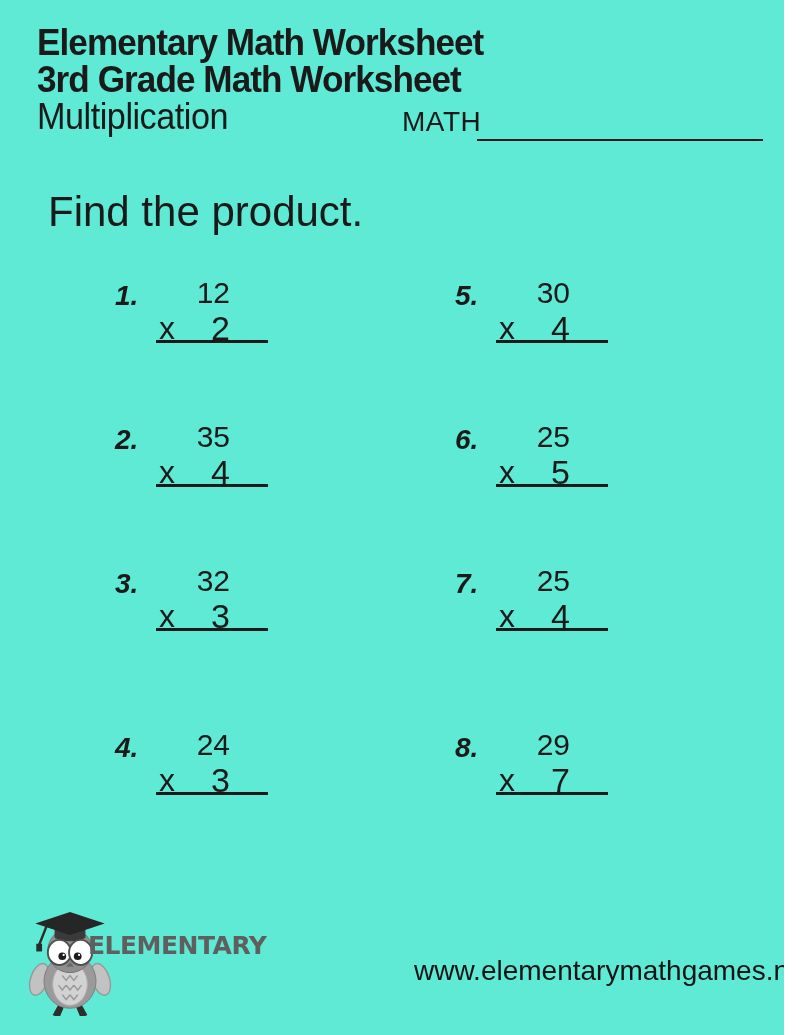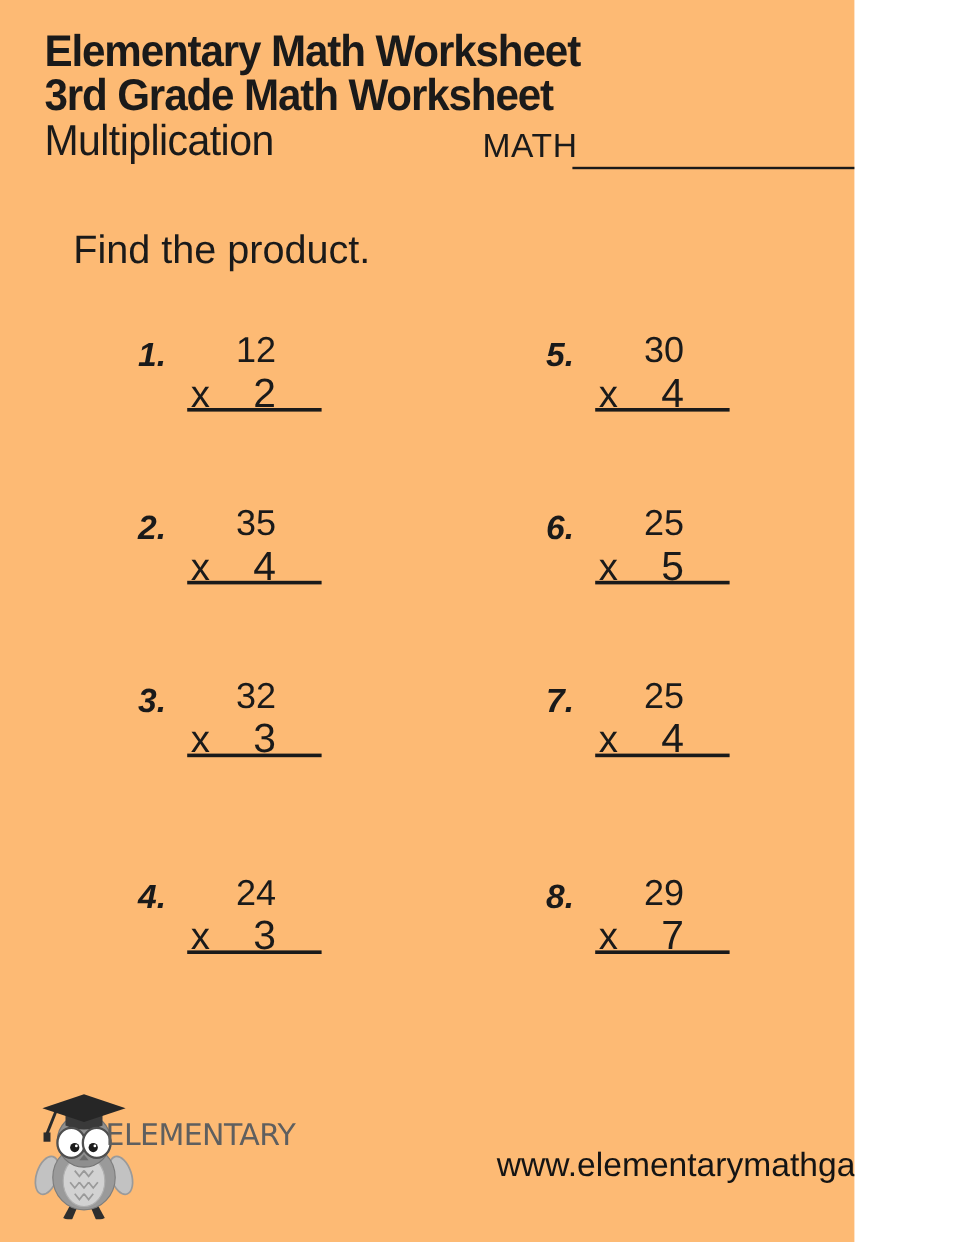--- a/index.html
+++ b/index.html
@@ -1,55 +1,55 @@
 <!DOCTYPE html>
 <html><head>
 <meta charset="utf-8">
 <title>Worksheet</title>
 <style>
   html,body { margin:0; padding:0; background:#ffffff; }
   .page {
-    position:relative; width:712px; height:1035px; background:#fdba74;
+    position:relative; width:784px; height:1035px; background:#5eead4;
     font-family:"Liberation Sans", sans-serif; color:#1a1a1a; overflow:hidden;
   }
   
   .h1, .h2 {
     position:absolute; left:37px; font-size:37px; font-weight:bold;
     letter-spacing:-1px; line-height:1; white-space:nowrap;
     transform:scaleX(0.95); transform-origin:left top;
   }
   .h1 { top:24px; }
   .h2 { top:61px; }
   .h3 {
     position:absolute; left:37px; top:99px; font-size:36px; font-weight:normal;
     letter-spacing:-0.5px; line-height:1; white-space:nowrap;
     transform:scaleX(0.95); transform-origin:left top;
   }
   .name-label { position:absolute; left:402px; top:108px; font-size:28px; line-height:1; letter-spacing:0.5px; }
   .name-line  { position:absolute; left:477px; top:139px; width:286px; height:0; border-top:2px solid #1a1a1a; }
   
-  .instruction { position:absolute; left:61px; top:191px; font-size:33px; line-height:1; white-space:nowrap;text-align:right; }
+  .instruction { position:absolute; left:48px; top:191px; font-size:42px; line-height:1; white-space:nowrap;text-align:right; }
   
   .problem { position:absolute; width:170px; height:82px; }
   .col-l { left:112px; }
   .col-r { left:452px; }
   .row-1 { top:278px; }
   .row-2 { top:422px; }
   .row-3 { top:566px; }
   .row-4 { top:730px; }
   .plabel  { position:absolute; left:3px;  top:4px;  font-size:28px; font-weight:bold; font-style:italic; line-height:1; }
   .topnum  { position:absolute; left:58px; top:0;    width:60px; text-align:right; font-size:30px; line-height:1; }
   .opx     { position:absolute; left:47px; top:34px; font-size:32px; line-height:1; }
   .botnum  { position:absolute; left:60px; top:33px; width:58px; text-align:right; font-size:34px; line-height:1; }
   .bar     { position:absolute; left:44px; top:62px; width:112px; height:0; border-top:3px solid #1a1a1a; }
   
   .logo-svg  { position:absolute; left:26px; top:910px; width:88px; height:106px; }
   .logo-text {
     position:absolute; left:88px; top:931px; font-family:"DejaVu Sans", sans-serif;
-    font-weight:normal; color:#5f5f5f; font-size:25px; line-height:29px;
+    font-weight:bold; color:#5f5f5f; font-size:25px; line-height:29px;
     letter-spacing:-0.5px; white-space:nowrap;
   }
   .website { position:absolute; left:414px; top:957px; font-size:28px; line-height:1; color:#141414; white-space:nowrap; }
 </style>
 </head>
 <body>
 
 <div class="page">
 
   <div class="h1">Elementary Math Worksheet</div>

